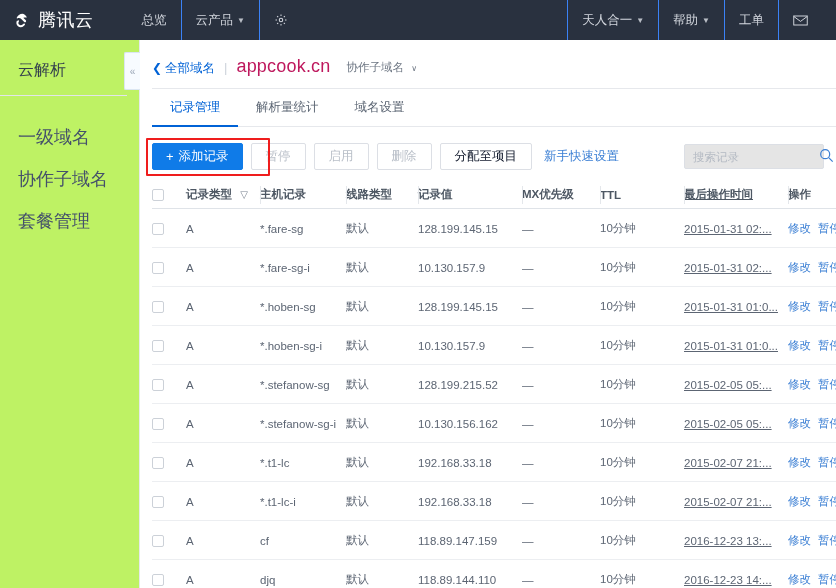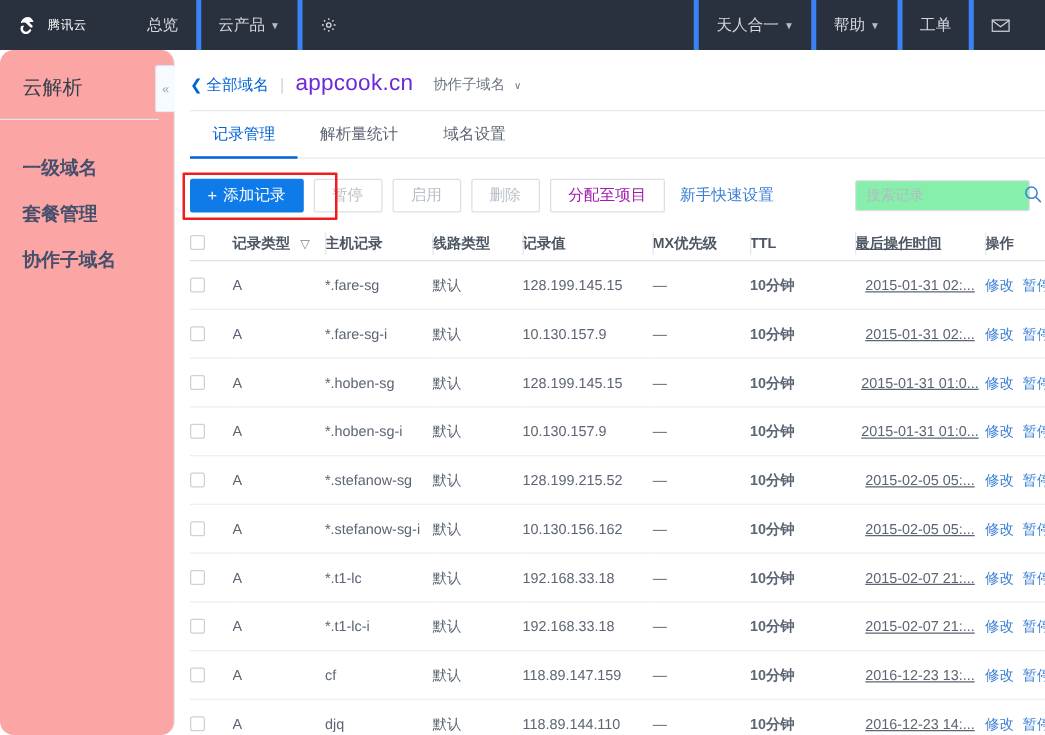--- a/index.html
+++ b/index.html
@@ -16,66 +16,64 @@
   .topnav {
     height: 40px;
     background: #29313f;
     display: flex;
     align-items: center;
     padding: 0 14px 0 12px;
     position: relative;
   }
   .brand { display: flex; align-items: center; gap: 5px; margin-right: 34px; }
   .brand-logo { width: 21px; height: 21px; }
-  .brand-name { color: #fff; font-size: 10px; letter-spacing: .5px; }
+  .brand-name { color: #fff; font-size: 18px; letter-spacing: .5px; }
   .nav-left { display: flex; align-items: center; height: 100%; }
   .nav-item {
     color: #d3d7de;
     font-size: 12.5px;
     padding: 16px 14px;
     height: 100%;
     display: flex;
     align-items: center;
     cursor: pointer;
     white-space: nowrap;
   }
-  .nav-item.sep { border-left: 4px solid #3b82f6; }
+  .nav-item.sep { border-left: 1px solid #3b82f6; }
   .nav-item .caret { margin-left: 4px; font-size: 8px; opacity: .85; }
   .nav-right { margin-left: auto; display: flex; align-items: center; height: 100%; }
   .gear { width: 14px; height: 14px; display: inline-block; }
   .mail-ico { width: 15px; height: 11px; display: inline-block; }
 
   
   .body-wrap { display: flex; height: 548px; }
 
   
   .sidebar {
     width: 140px;
-    background: #fca5a5;
+    background: #bef264;
     border-right: 1px solid #e6e8ec;
     padding-top: 14px;
     position: relative;
     flex: 0 0 140px;
-    border-radius: 11px;
   }
   .side-title {
     font-size: 16px;
     color: #333f4d;
     padding: 6px 0 14px 18px;
     border-bottom: 1px solid #e2e5ea;
     margin: 0 12px 0 0;
   }
   .side-menu { padding-top: 20px; }
   .side-item {
-    font-size: 15px;
+    font-size: 18px;
     color: #44506b;
     padding: 9px 0 9px 18px;
     cursor: pointer;
     white-space: nowrap;
-    font-weight: bold;
   }
   .collapse-btn {
     position: absolute;
     right: -1px; top: 12px;
     width: 16px; height: 38px;
     background: #f7fbff;
     border: 1px solid #dbe6f2;
     border-right: none;
     border-radius: 2px 0 0 2px;
     color: #9aa6b6;
@@ -91,21 +89,21 @@
     display: flex; align-items: baseline;
     padding: 16px 0 0 12px;
     gap: 0;
   }
   .crumb-back {
     color: #0062d6; font-size: 12.5px; cursor: pointer;
     display: flex; align-items: center; gap: 3px;
   }
   .crumb-arrow { font-size: 12px; }
   .crumb-div { color: #ccd2da; margin: 0 9px; font-size: 13px; }
-  .crumb-domain { font-size: 18px; color: #6d28d9; letter-spacing: .2px; }
+  .crumb-domain { font-size: 18px; color: #be185d; letter-spacing: .2px; }
   .crumb-proj {
     font-size: 11.5px; color: #6d7683; margin-left: 16px; cursor: pointer;
     position: relative; top: -1px;
   }
   .crumb-proj .caret { font-size: 8px; margin-left: 4px; }
   .crumb-rule {
     border-bottom: 1px solid #e6e8ec;
     margin: 11px 0 0 12px;
   }
 
@@ -147,39 +145,39 @@
     border: 1px solid #dcdfe5;
     border-radius: 2px;
     height: 27px;
     padding: 0 14px;
     font-size: 12.5px;
     color: #b9bfc8;
     display: flex; align-items: center;
     cursor: default;
     white-space: nowrap;
   }
-  .btn-ghost.enabled { color: #a21caf; cursor: pointer; }
+  .btn-ghost.enabled { color: #0f172a; cursor: pointer; }
   .link-plain {
     font-size: 12.5px; color: #3b7fd4; cursor: pointer; margin-left: 4px;
     white-space: nowrap;
   }
   .search-wrap {
     margin-left: auto;
     position: relative;
     width: 140px; height: 25px;
   }
   .search-input {
     width: 100%; height: 25px;
     border: 1px solid #dcdfe5;
     border-radius: 2px;
     font-size: 11.5px;
     padding: 0 24px 0 8px;
     color: #566;
     outline: none;
-    background: #86efac;
+    background: #e5e5e5;
     font-family: inherit;
   }
   .search-input::placeholder { color: #b4bac3; }
   .search-ico {
     position: absolute; right: -10px; top: 4px;
     width: 15px; height: 15px; cursor: pointer;
   }
 
   .highlight-box {
     position: absolute;
@@ -218,37 +216,37 @@
     white-space: nowrap;
     overflow: hidden;
     text-overflow: ellipsis;
   }
   .col-chk { width: 34px; }
   .col-type { width: 74px; }
   .col-host { width: 86px; margin-top: 16px; }
   .col-line { width: 72px; }
   .col-value { width: 104px; margin-top: 36px; }
   .col-mx { width: 78px; }
-  .col-ttl { width: 84px; font-weight: bold; }
+  .col-ttl { width: 84px; }
   .col-time { width: 104px; text-decoration: underline; }
   .col-act { width: 70px; }
   .chk {
     width: 12px; height: 12px;
     border: 1px solid #ccd1d8;
     border-radius: 2px;
     background: #fff;
     display: inline-block;
     cursor: pointer;
     vertical-align: middle;
   }
   .filter-ico { margin-left: 5px; font-size: 10px; color: #7b8491; }
   .acts { display: flex; gap: 7px; }
   .acts span { color: #3b7fd4; cursor: pointer; font-size: 11.5px; }
   .muted-dash { color: #9aa3ae; }
-  .time-cell { color: #5c6573; text-align: center; }
+  .time-cell { color: #5c6573; }
 </style>
 </head>
 <body>
 
 <div class="topnav">
   <div class="brand">
     <span class="brand-logo">
       <svg viewBox="0 0 24 24" width="21" height="21">
         <path d="M12 4.2c-3.1 0-5.6 1.9-6.6 4.6-.2.5.2 1 .7.8 1.6-.7 3.5-.4 4.8.9l3.1 3.1c.5.5 1.3.5 1.8 0 .5-.5.5-1.3 0-1.8l-2.4-2.4c-.3-.3-.1-.8.3-.8h2.7c.4 0 .6-.4.4-.7-1.1-2.2-3.2-3.7-4.8-3.7z" fill="#fff"></path>
         <path d="M5.6 12.3c-1 1.9-.7 4.3.9 5.9 1.9 1.9 5 1.9 6.9 0l1.2-1.2c.4-.4.4-1 0-1.4-.4-.4-1-.4-1.4 0l-1.1 1.1c-1.1 1.1-2.9 1.1-4 0-1-1-1.1-2.6-.2-3.7.3-.4.2-.9-.2-1.1-.4-.2-.9-.1-1.1.4z" fill="#fff"></path>
@@ -300,24 +298,24 @@
 
 <div class="body-wrap">
 
   <div class="sidebar">
     <div class="side-title">云解析</div>
     <div class="side-menu">
       <div class="side-item">
         <span>一级域名</span>
       </div>
       <div class="side-item">
+        <span>协作子域名</span>
+      </div>
+      <div class="side-item">
         <span>套餐管理</span>
-      </div>
-      <div class="side-item">
-        <span>协作子域名</span>
       </div>
     </div>
     <div class="collapse-btn">
       <span>«</span>
     </div>
   </div>
 
   <div class="main">
 
     <div class="crumb-row">

